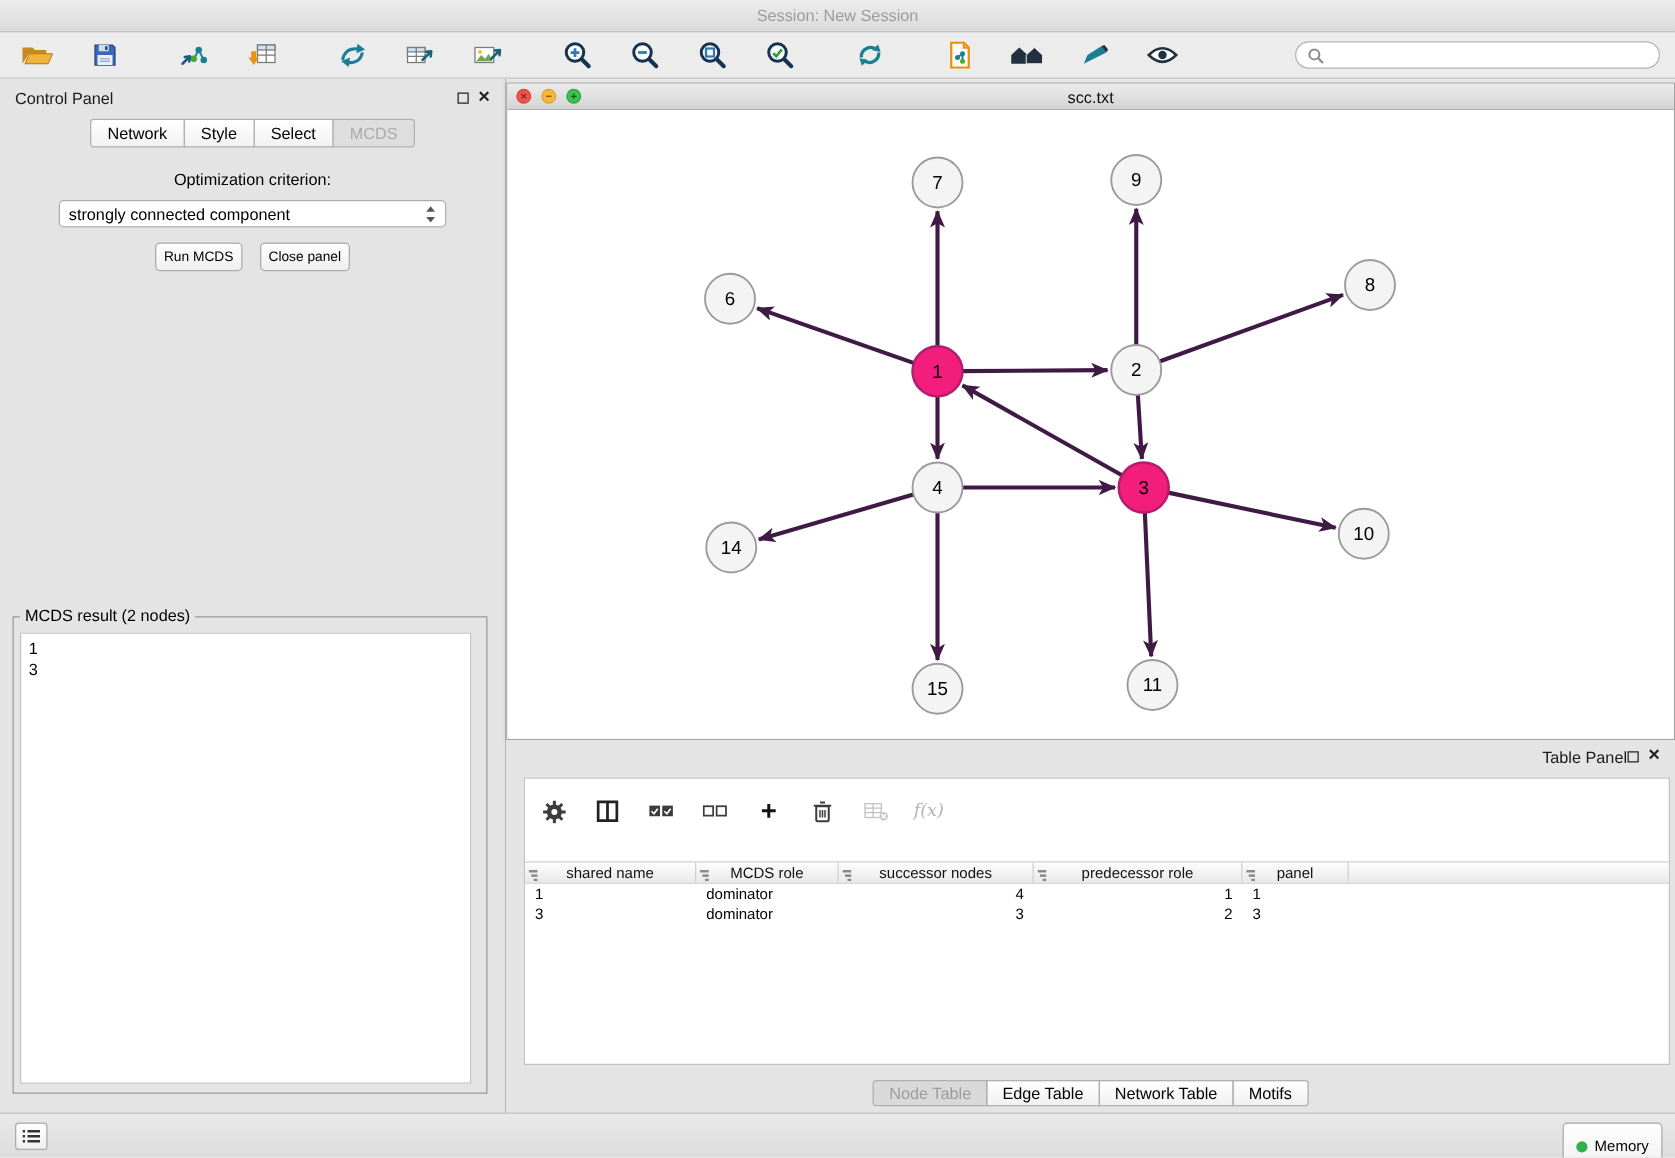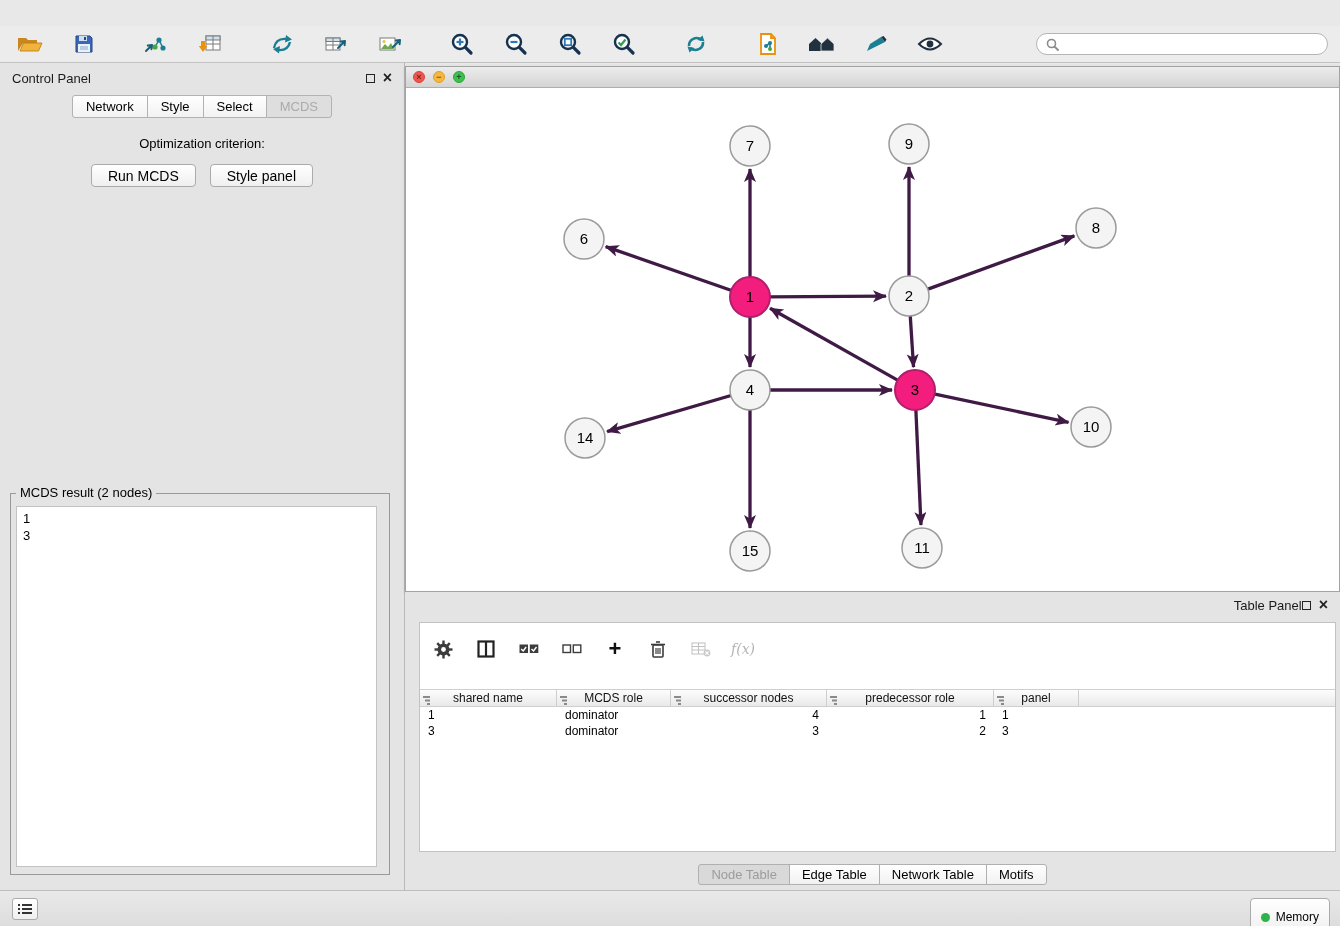--- a/index.html
+++ b/index.html
@@ -37,22 +37,22 @@
     margin-left:-1px; color:#000; }
   .tab:first-child { border-radius:3px 0 0 3px; margin-left:0; }
   .tab:last-child { border-radius:0 3px 3px 0; }
   .tab.active { background:#dedede; color:#aaabab; }
 
   .opt-label { text-align:center; margin-top:18px; height:16px; }
   .dropdown { margin:8px auto 0; width:310px; height:22px; background:#fff; border:1px solid #aeaeae;
     border-radius:4px; display:flex; align-items:center; padding:0 7px; }
   .dropdown .dd-value { flex:1; }
   .btn-row { display:flex; justify-content:center; gap:14px; margin-top:12px; }
-  .push-btn { height:23px; padding:0 16px; background:linear-gradient(#ffffff,#efefef);
-    border:1px solid #ababab; border-radius:4px; font-size:14px; font-family:"Liberation Sans",sans-serif; }
+  .push-btn { height:23px; padding:0 6px; background:linear-gradient(#ffffff,#efefef);
+    border:1px solid #ababab; border-radius:4px; font-size:11px; font-family:"Liberation Sans",sans-serif; }
 
   .groupbox { position:absolute; left:10px; top:430px; width:380px; height:382px; border:1px solid #999; }
   .groupbox-title { position:absolute; top:-9px; left:5px; background:#e4e4e4; padding:0 4px; }
   .result-area { position:absolute; left:5px; top:12px; right:12px; bottom:7px; background:#fff;
     border:1px solid #c3c3c3; padding:3px 6px; line-height:17px; overflow:hidden; }
 
   
   .network-window { position:absolute; left:405px; top:66px; width:935px; height:526px;
     border:1px solid #a3a3a3; background:#fff; box-shadow:0 1px 3px rgba(0,0,0,0.15); }
   .nw-titlebar { height:21px; background:linear-gradient(#ececec,#d4d4d4); border-bottom:1px solid #aeaeae;
@@ -96,20 +96,23 @@
   .memory-btn { position:absolute; right:10px; top:7px; height:38px; padding:0 10px;
     background:linear-gradient(#ffffff,#efefef); border:1px solid #ababab; border-radius:4px;
     display:flex; align-items:center; gap:6px; font-size:12px; }
   .green-dot { width:9px; height:9px; border-radius:50%; background:#2fb348; display:inline-block; }
 </style>
 </head>
 <body>
 
 <div id="app">
 
+  <div class="titlebar">
+    <span>Session: New Session</span>
+  </div>
 
   <div class="toolbar">
     <button class="tb-btn">
       <svg width="26" height="20" viewBox="0 0 26 20">
         <path d="M1 17 V4 h8 l2 2 h9 v3 h-14 z" fill="#c8871f"></path>
         <path d="M3 17 L6.5 9 h18.5 l-3.5 8 z" fill="#f2b33d" stroke="#b5790f" stroke-width="0.8"></path>
       </svg>
     </button>
     <div class="tb-sep"></div>
     <button class="tb-btn">
@@ -268,35 +271,43 @@
         <span class="wb-close">×</span>
       </span>
     </div>
     <div class="cp-tabs">
       <div class="tab">Network</div>
       <div class="tab">Style</div>
       <div class="tab">Select</div>
       <div class="tab active">MCDS</div>
     </div>
     <div class="opt-label">Optimization criterion:</div>
+    <div class="dropdown">
+      <span class="dd-value">strongly connected component</span>
+      <svg width="9" height="15" viewBox="0 0 9 15">
+        <path d="M4.5 1 L8 5.4 H1 Z" fill="#555"></path>
+        <path d="M4.5 14 L1 9.6 H8 Z" fill="#555"></path>
+      </svg>
+    </div>
     <div class="btn-row">
       <button class="push-btn">Run MCDS</button>
-      <button class="push-btn">Style panel</button>
+      <button class="push-btn">Close panel</button>
     </div>
     <div class="groupbox">
       <span class="groupbox-title">MCDS result (2 nodes)</span>
       <div class="result-area">
           <div>1</div>
           <div>3</div>
         </div>
     </div>
   </div>
 
   <div class="network-window">
     <div class="nw-titlebar">
+      <span class="nw-title">scc.txt</span>
       <span class="traffic">
         <span class="tl tl-red">×</span>
         <span class="tl tl-yellow">−</span>
         <span class="tl tl-green">+</span>
       </span>
     </div>
     <div class="nw-canvas">
       <svg id="graph-svg" width="933" height="503">
           <defs>
             <marker id="arrowhead" markerUnits="userSpaceOnUse" markerWidth="16" markerHeight="14" refX="13" refY="6" orient="auto">

